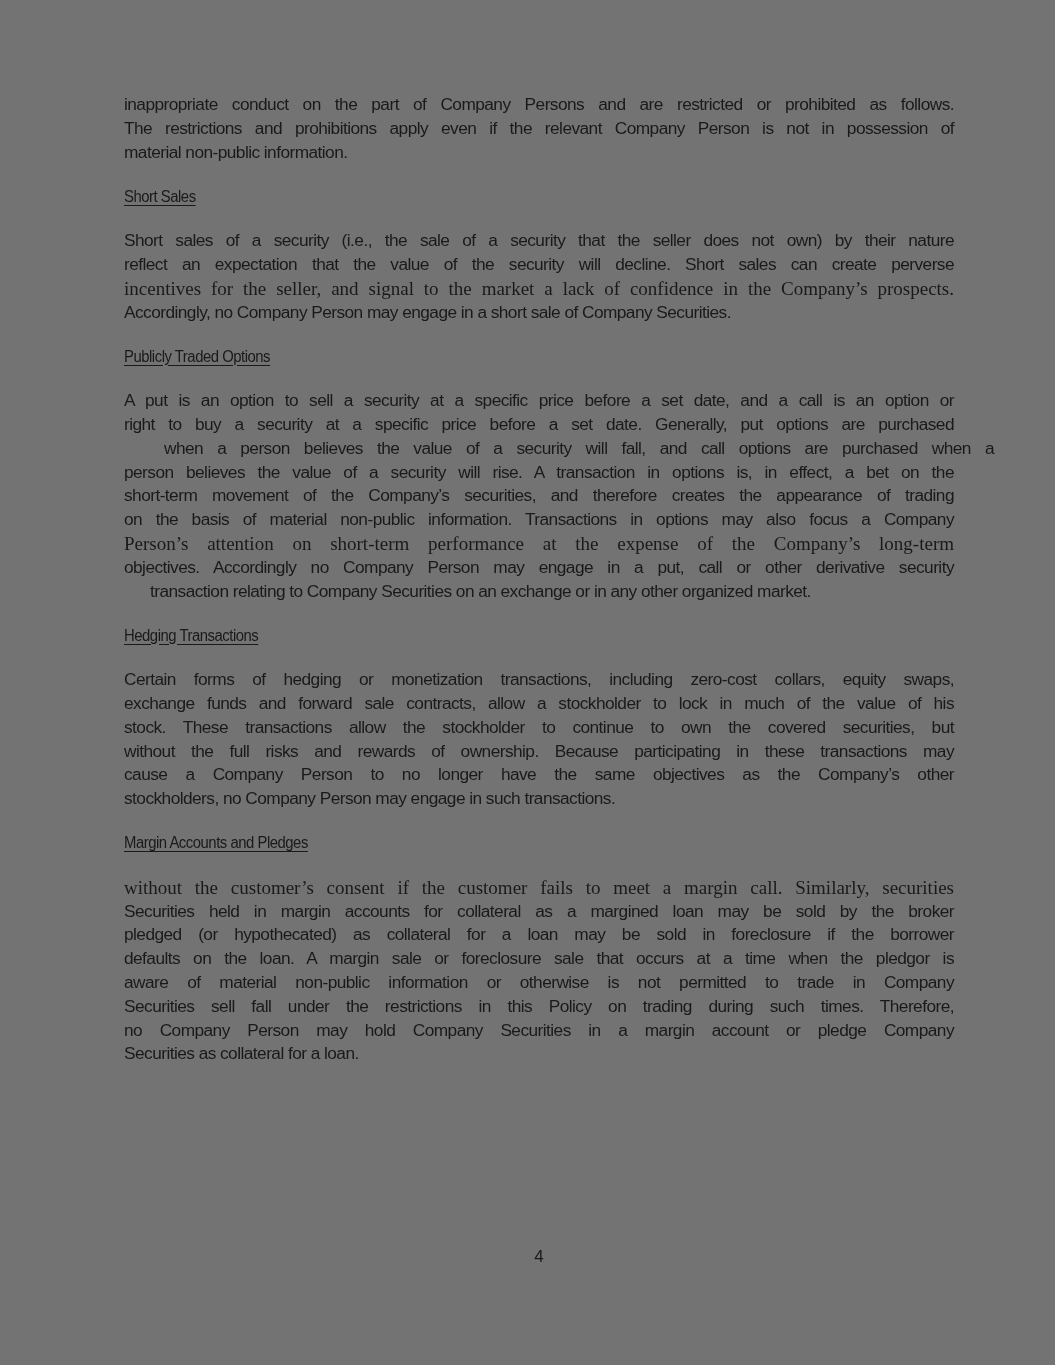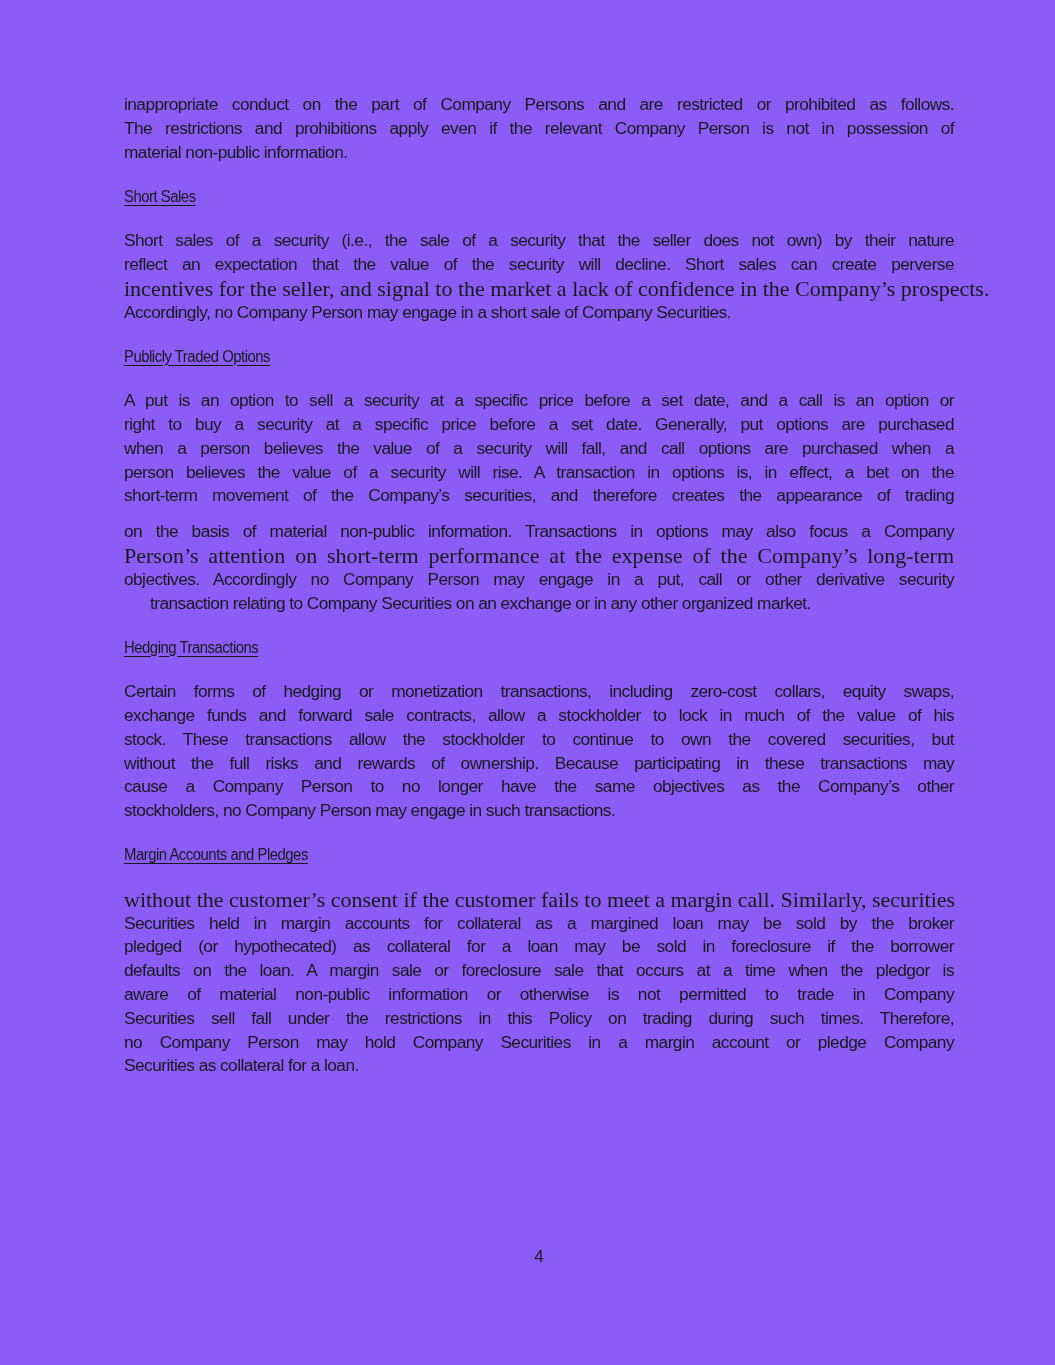--- a/index.html
+++ b/index.html
@@ -1,24 +1,24 @@
 <!DOCTYPE html>
 <html><head>
 <meta charset="utf-8">
 <style>
   html, body { margin: 0; padding: 0; background: #ffffff; }
   body { width: 1055px; height: 1365px; position: relative; overflow: hidden; }
-  .page { position: absolute; left: 0; top: 0; width: 1055px; height: 1365px; background: #8b5cf6; }
+  .page { position: absolute; left: 0; top: 0; width: 1055px; height: 1365px; background: #737373; }
   .content { position: absolute; left: 124px; top: 93px; width: 830px; color: #1a1a1a;
     font-family: "Liberation Sans", sans-serif; font-size: 17.3px; }
   .line { display: block; height: 23.8px; line-height: 23.8px; white-space: nowrap;
     text-align: justify; text-align-last: justify; transform-origin: left center;
     letter-spacing: -0.55px; word-spacing: 0px; }
   .line.last { text-align-last: left; }
-  .serif { font-family: "Liberation Serif", serif; font-size: 22px; letter-spacing: 0px; }
+  .serif { font-family: "Liberation Serif", serif; font-size: 19px; letter-spacing: 0px; }
   .heading { display: block; height: 23.8px; line-height: 23.8px; text-decoration: underline;
     text-underline-offset: 3px; letter-spacing: -0.55px; }
   .gap { display: block; height: 20.5px; }
   .para { display: block; }
   .page-number { position: absolute; top: 1247px; left: 0; width: 1078px; text-align: center;
     font-family: "Liberation Sans", sans-serif; font-size: 17px; color: #1a1a1a; }
 </style>
 </head>
 <body>
 
@@ -42,24 +42,24 @@
       <span class="line last" style="display: block; width: 830px;">Accordingly, no Company Person may engage in a short sale of Company Securities.</span>
     </div>
     <span class="gap"></span>
 
     
     <span class="heading" style="display: inline-block; transform-origin: left center; transform: scaleX(0.86);">Publicly Traded Options</span>
     <span class="gap"></span>
     <div class="para">
       <span class="line" style="display: block; width: 830px;">A put is an option to sell a security at a specific price before a set date, and a call is an option or</span>
       <span class="line" style="display: block; width: 830px;">right to buy a security at a specific price before a set date.  Generally, put options are purchased</span>
-      <span class="line" style="display: block; width: 830px;">when a person believes the value of a security will fall, and call options are purchased when a</span>
+      <span class="line" style="display: block; width: 830px; margin-left: 40px;">when a person believes the value of a security will fall, and call options are purchased when a</span>
       <span class="line" style="display: block; width: 830px;">person believes the value of a security will rise.  A transaction in options is, in effect, a bet on the</span>
       <span class="line" style="display: block; width: 830px;">short-term movement of the Company’s securities, and therefore creates the appearance of trading</span>
-      <span class="line" style="display: block; width: 830px; margin-top: 12px;">on the basis of material non-public information.  Transactions in options may also focus a Company</span>
+      <span class="line" style="display: block; width: 830px;">on the basis of material non-public information.  Transactions in options may also focus a Company</span>
       <span class="line serif" style="display: block; width: 830px;">Person’s attention on short-term performance at the expense of the Company’s long-term</span>
       <span class="line" style="display: block; width: 830px;">objectives.  Accordingly no Company Person may engage in a put, call or other derivative security</span>
       <span class="line last" style="display: block; width: 830px; margin-left: 26px;">transaction relating to Company Securities on an exchange or in any other organized market.</span>
     </div>
     <span class="gap"></span>
 
     
     <span class="heading" style="display: inline-block; transform-origin: left center; transform: scaleX(0.86);">Hedging Transactions</span>
     <span class="gap"></span>
     <div class="para">

